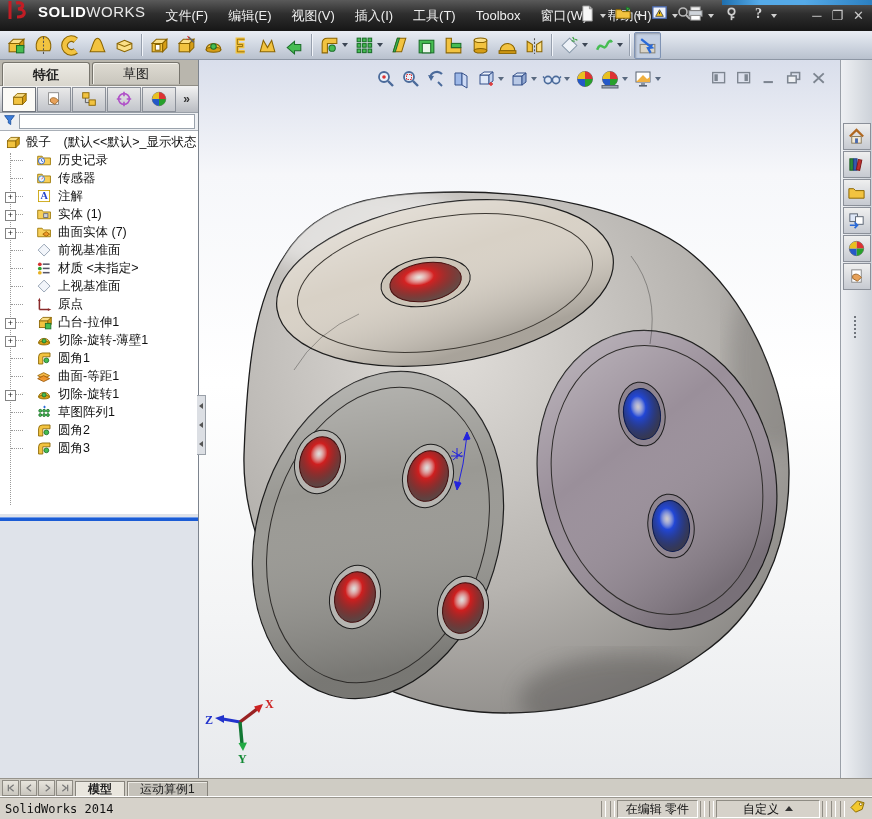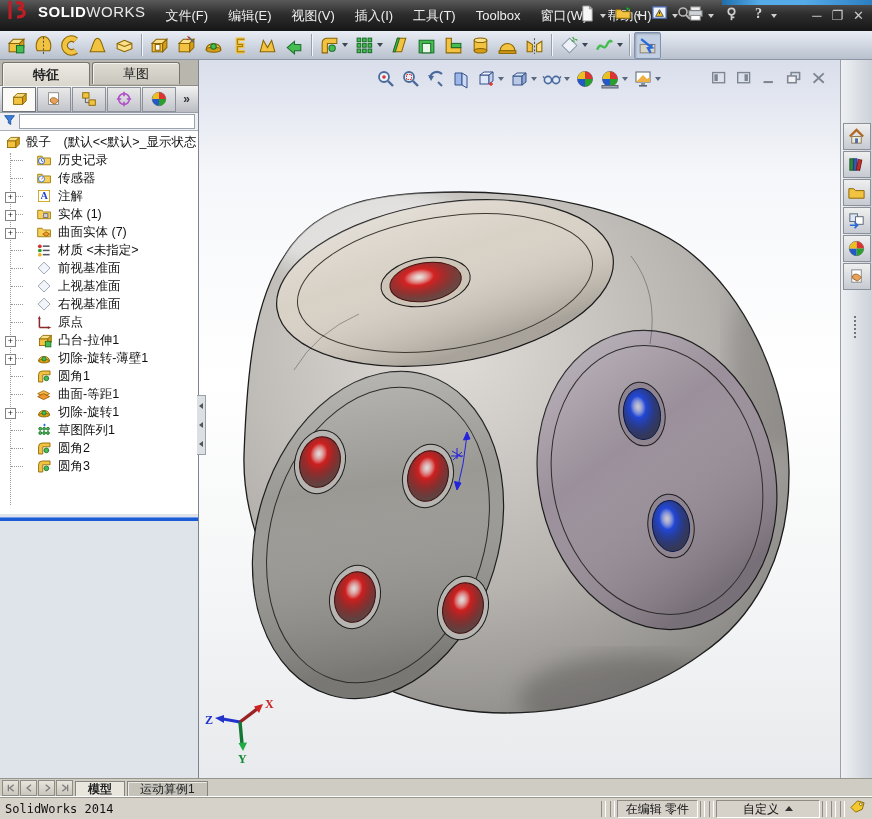--- a/index.html
+++ b/index.html
@@ -505,56 +505,47 @@
               <path d="M2 5 L7 5 L9 7 L17 7 L17 15 L2 15 Z" fill="#f7cf5a" stroke="#9a7400"></path>
               <path d="M8 12 L12 9 L16 12 L12 14.5 Z" fill="#f09a28" stroke="#9a5a00"></path>
             </svg>
           </span>
           <span>曲面实体 (7)</span>
         </div>
         <div class="trow">
           <span class="elbow"></span>
           <span class="ticon">
             <svg width="17" height="17" viewBox="0 0 20 20">
+              <path d="M9.5 2.5 L16.5 9.5 L9.5 16.5 L2.5 9.5 Z" fill="#eef2f8" fill-opacity=".75" stroke="#8a98aa"></path>
+            </svg>
+          </span>
+          <span>前视基准面</span>
+        </div>
+        <div class="trow">
+          <span class="elbow"></span>
+          <span class="ticon">
+            <svg width="17" height="17" viewBox="0 0 20 20">
               <circle cx="4.5" cy="5" r="2.2" fill="#d43030"></circle>
               <circle cx="4.5" cy="10" r="2.2" fill="#30a030"></circle>
               <circle cx="4.5" cy="15" r="2.2" fill="#e8b020"></circle>
               <rect x="8" y="4" width="8" height="1.8" fill="#556"></rect>
               <rect x="8" y="9" width="8" height="1.8" fill="#556"></rect>
               <rect x="8" y="14" width="8" height="1.8" fill="#556"></rect>
             </svg>
           </span>
           <span>材质 &lt;未指定&gt;</span>
         </div>
         <div class="trow">
           <span class="elbow"></span>
           <span class="ticon">
             <svg width="17" height="17" viewBox="0 0 20 20">
               <path d="M9.5 2.5 L16.5 9.5 L9.5 16.5 L2.5 9.5 Z" fill="#eef2f8" fill-opacity=".75" stroke="#8a98aa"></path>
             </svg>
           </span>
-          <span>前视基准面</span>
-        </div>
-        <div class="trow">
-          <span class="elbow"></span>
-          <span class="ticon">
-            <svg width="17" height="17" viewBox="0 0 20 20">
-              <path d="M9.5 2.5 L16.5 9.5 L9.5 16.5 L2.5 9.5 Z" fill="#eef2f8" fill-opacity=".75" stroke="#8a98aa"></path>
-            </svg>
-          </span>
           <span>上视基准面</span>
-        </div>
-        <div class="trow">
-          <span class="elbow"></span>
-          <span class="ticon">
-            <svg width="17" height="17" viewBox="0 0 20 20">
-              <path d="M9.5 2.5 L16.5 9.5 L9.5 16.5 L2.5 9.5 Z" fill="#eef2f8" fill-opacity=".75" stroke="#8a98aa"></path>
-            </svg>
-          </span>
-          <span>右视基准面</span>
         </div>
         <div class="trow">
           <span class="elbow"></span>
           <span class="ticon">
             <svg width="17" height="17" viewBox="0 0 20 20">
               <path d="M4 16 L4 5 M4 16 L15 16" stroke="#8a2a2a" stroke-width="1.8" fill="none"></path>
               <path d="M4 2 L2.4 6 L5.6 6 Z" fill="#8a2a2a"></path>
               <path d="M18 16 L14 14.4 L14 17.6 Z" fill="#8a2a2a"></path>
             </svg>
           </span>

